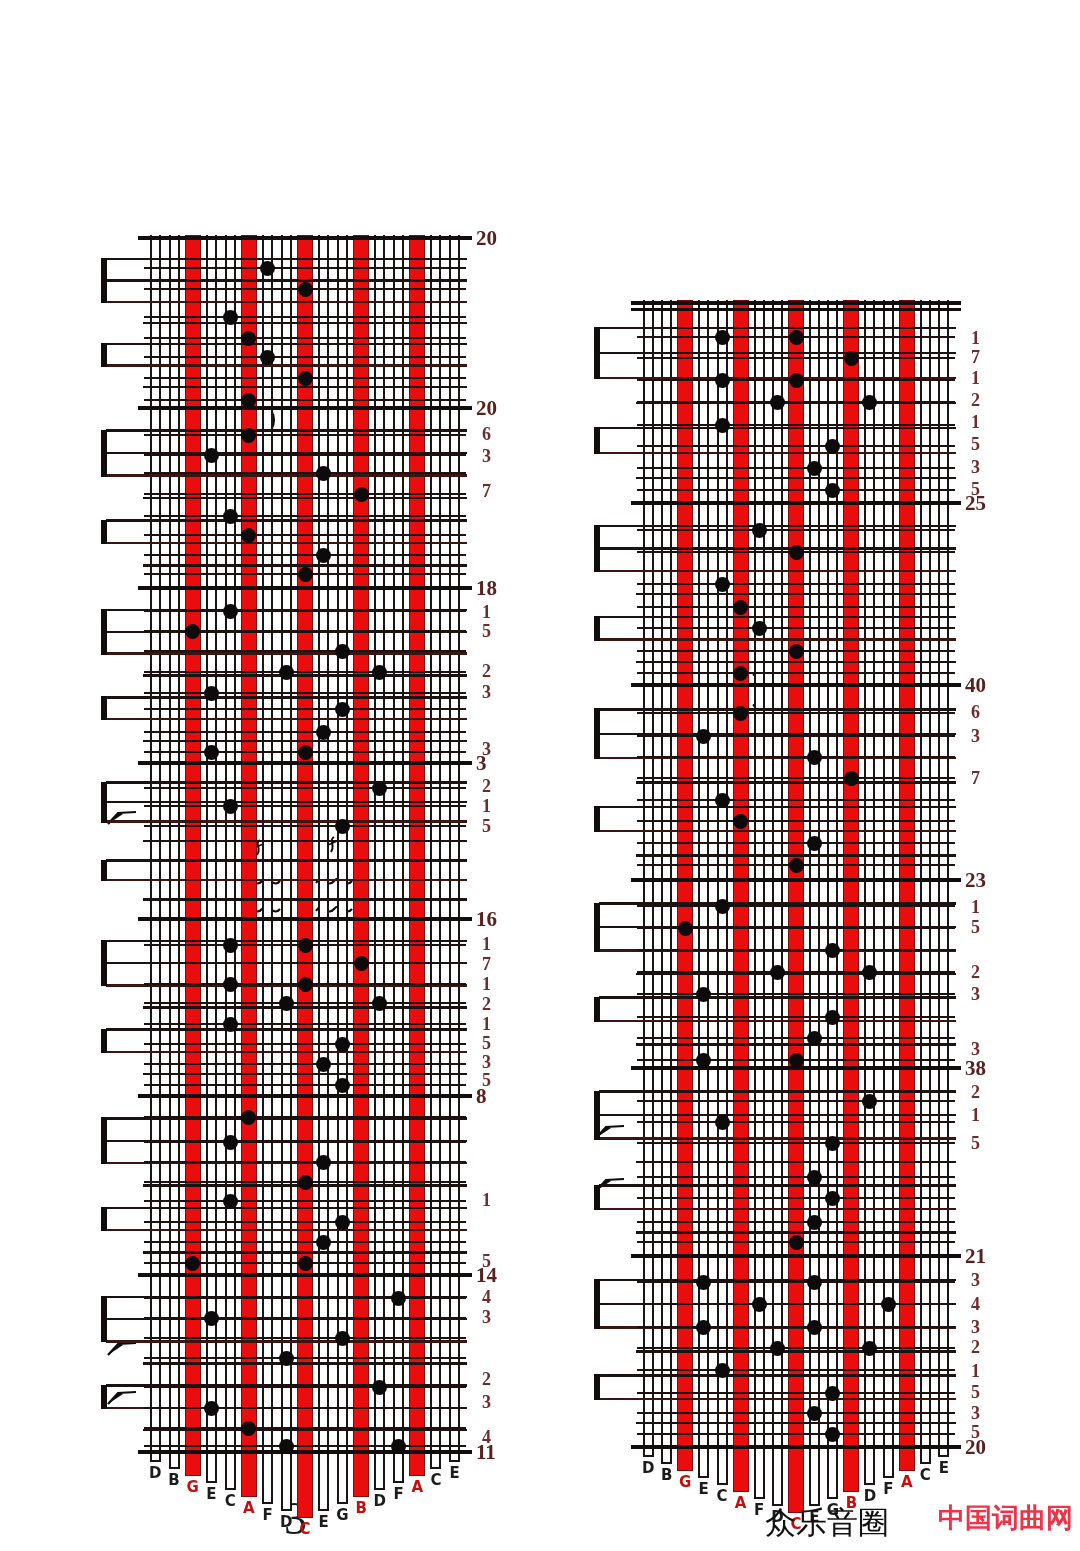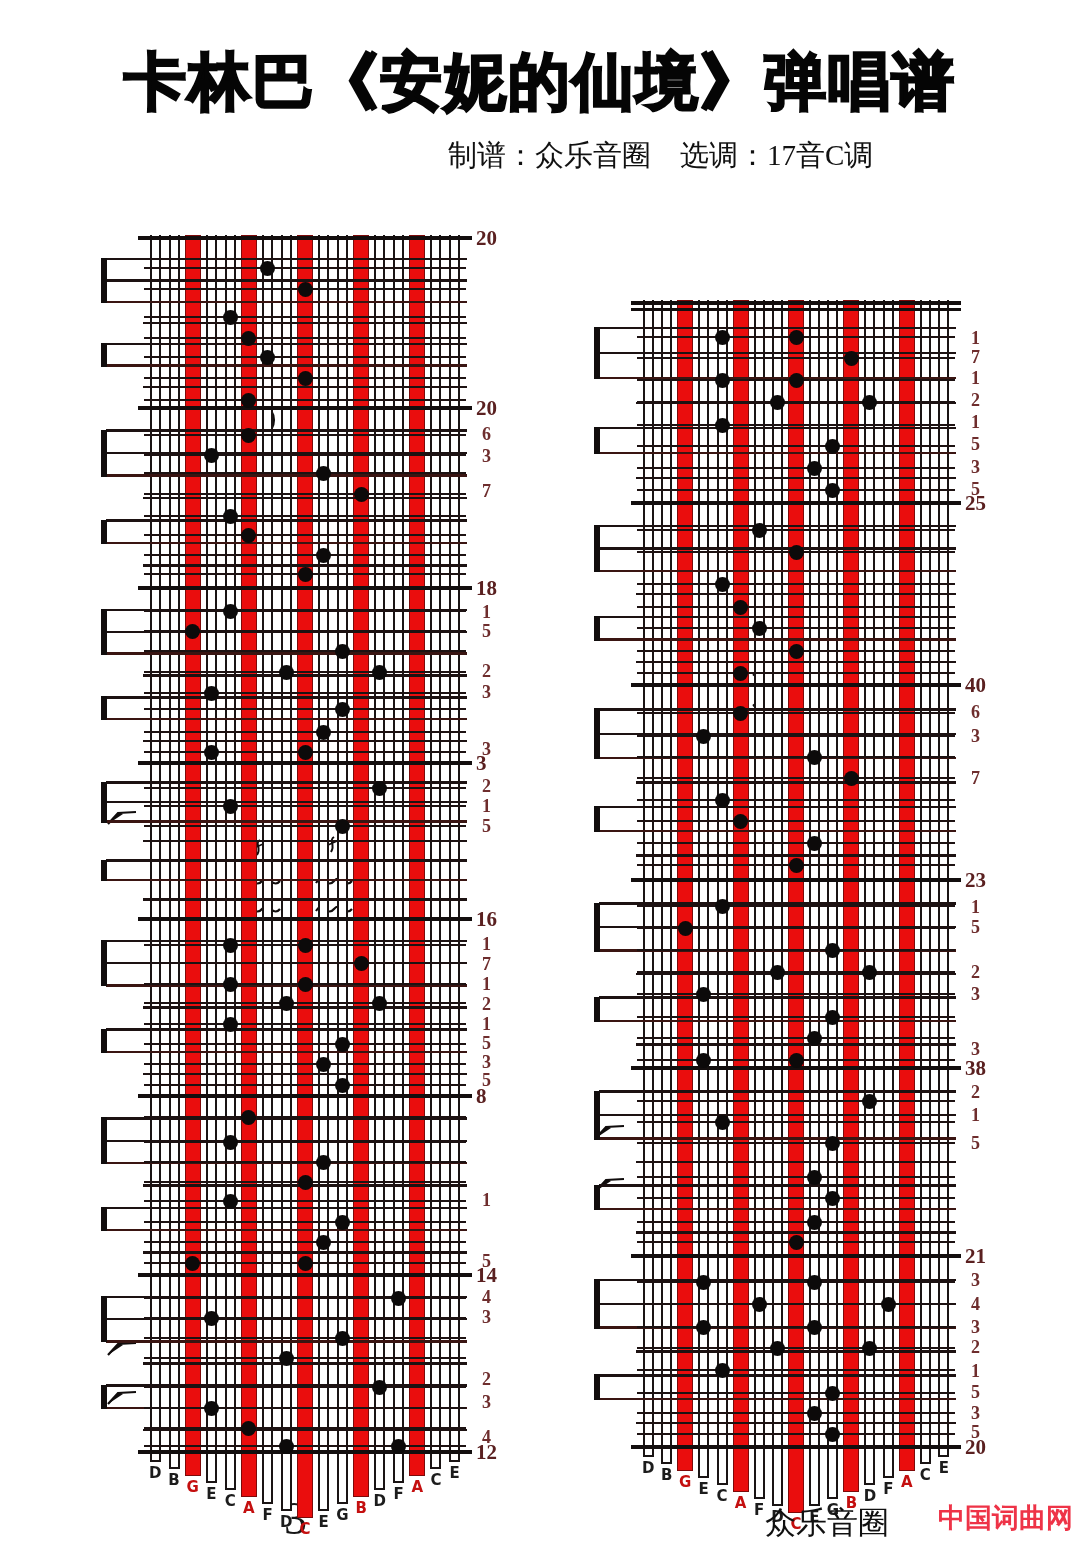--- a/index.html
+++ b/index.html
@@ -25,22 +25,20 @@
   .orn{position:absolute;}
   .pagenum{position:absolute;left:284px;top:1492px;font-size:46px;color:#161616;
            font-family:"Liberation Serif","DejaVu Serif",serif;}
   .src{position:absolute;left:765px;top:1502px;font-size:31px;color:#101010;z-index:9;}
   .srcname{position:absolute;left:938px;top:1500px;font-size:27px;font-weight:700;z-index:9;}
 </style>
 </head>
 <body>
 
 <div id="page">
-  <div class="title">卡林巴《安妮的仙境》弹唱谱</div>
-  <div class="subtitle">制谱：众乐音圈    选调：17音C调</div>
   <div id="tabs">
       <div class="tine white" style="left: 149.853px; top: 235px; width: 11px; height: 1227px; z-index: 1;"></div>
       <div class="tine white" style="left: 168.559px; top: 235px; width: 11px; height: 1234px; z-index: 1;"></div>
       <div class="tine red" style="left: 184.765px; top: 235px; width: 16px; height: 1241px; z-index: 1; background: rgb(234, 13, 13);"></div>
       <div class="tine white" style="left: 205.971px; top: 235px; width: 11px; height: 1248px; z-index: 1;"></div>
       <div class="tine white" style="left: 224.676px; top: 235px; width: 11px; height: 1255px; z-index: 1;"></div>
       <div class="tine red" style="left: 240.882px; top: 235px; width: 16px; height: 1262px; z-index: 1; background: rgb(234, 13, 13);"></div>
       <div class="tine white" style="left: 262.088px; top: 235px; width: 11px; height: 1269px; z-index: 1;"></div>
       <div class="tine white" style="left: 280.794px; top: 235px; width: 11px; height: 1276px; z-index: 1;"></div>
       <div class="tine red" style="left: 297px; top: 235px; width: 16px; height: 1283px; z-index: 1; background: rgb(234, 13, 13);"></div>
@@ -180,21 +178,21 @@
       <div class="mnum" style="left: 476px; top: 577px; z-index: 4;">18</div>
       <div class="hline" style="left: 138px; top: 761px; width: 334px; height: 4px; background: rgb(19, 14, 14); z-index: 2;"></div>
       <div class="mnum" style="left: 476px; top: 752px; z-index: 4;">3</div>
       <div class="hline" style="left: 138px; top: 917px; width: 334px; height: 4px; background: rgb(19, 14, 14); z-index: 2;"></div>
       <div class="mnum" style="left: 476px; top: 908px; z-index: 4;">16</div>
       <div class="hline" style="left: 138px; top: 1094px; width: 334px; height: 4px; background: rgb(19, 14, 14); z-index: 2;"></div>
       <div class="mnum" style="left: 476px; top: 1085px; z-index: 4;">8</div>
       <div class="hline" style="left: 138px; top: 1273px; width: 334px; height: 4px; background: rgb(19, 14, 14); z-index: 2;"></div>
       <div class="mnum" style="left: 476px; top: 1264px; z-index: 4;">14</div>
       <div class="hline" style="left: 138px; top: 1450px; width: 334px; height: 4px; background: rgb(19, 14, 14); z-index: 2;"></div>
-      <div class="mnum" style="left: 476px; top: 1441px; z-index: 4;">12</div>
+      <div class="mnum" style="left: 476px; top: 1441px; z-index: 4;">11</div>
       <div class="snum" style="left: 482px; top: 424px; z-index: 4;">6</div>
       <div class="snum" style="left: 482px; top: 446px; z-index: 4;">3</div>
       <div class="snum" style="left: 482px; top: 481px; z-index: 4;">7</div>
       <div class="snum" style="left: 482px; top: 602px; z-index: 4;">1</div>
       <div class="snum" style="left: 482px; top: 621px; z-index: 4;">5</div>
       <div class="snum" style="left: 482px; top: 661px; z-index: 4;">2</div>
       <div class="snum" style="left: 482px; top: 682px; z-index: 4;">3</div>
       <div class="snum" style="left: 482px; top: 739px; z-index: 4;">3</div>
       <div class="snum" style="left: 482px; top: 776px; z-index: 4;">2</div>
       <div class="snum" style="left: 482px; top: 796px; z-index: 4;">1</div>

